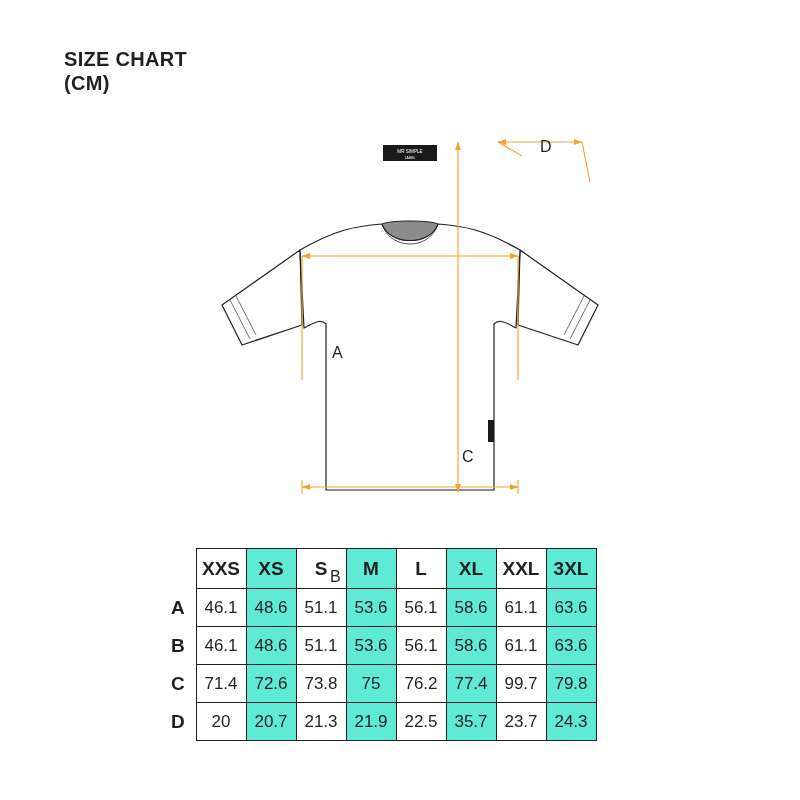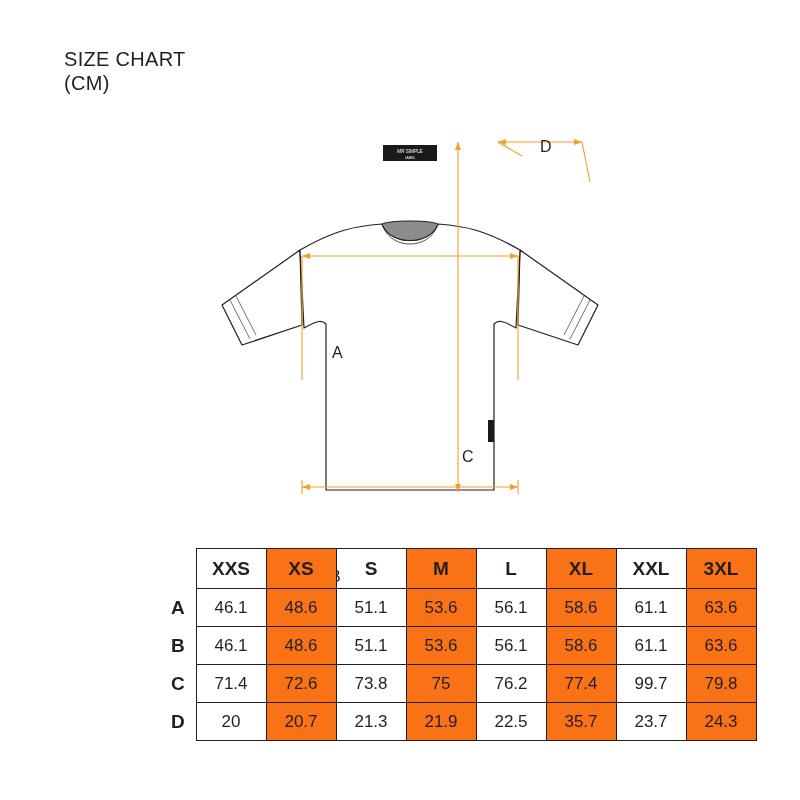--- a/index.html
+++ b/index.html
@@ -23,21 +23,21 @@
     top: 48px;
     line-height: 1.18;
   }
   #title-main {
     font-size: 20px;
     font-weight: bold;
     letter-spacing: 0.3px;
   }
   .title-sub {
     font-size: 20px;
-    font-weight: normal;
+    font-weight: bold;
     letter-spacing: 0.3px;
   }
 
   
   #illustration {
     position: absolute;
     left: 150px;
     top: 120px;
     width: 520px;
     height: 400px;
@@ -57,21 +57,21 @@
 
   
   #size-table {
     position: absolute;
     left: 160px;
     top: 548px;
     border-collapse: collapse;
   }
   #size-table td, #size-table th {
     border: 1px solid #231f20;
-    width: 70px;
+    width: 50px;
     height: 38px;
     text-align: center;
     vertical-align: middle;
     font-size: 17px;
     font-weight: normal;
     padding: 0;
     box-sizing: border-box;
   }
   #size-table thead th {
     font-size: 19px;
@@ -83,21 +83,21 @@
     font-weight: bold;
     width: 36px;
     border: none;
     background: #ffffff;
   }
   #size-table thead th.corner {
     border: none;
     background: #ffffff;
     width: 36px;
   }
-  .hl { background: #f97316; }
+  .hl { background: #5eead4; }
 </style>
 </head>
 <body>
 
 <div id="title-block">
   <div class="title-sub">SIZE CHART</div>
   <div class="title-sub">(CM)</div>
 </div>
 
 <div id="illustration">

